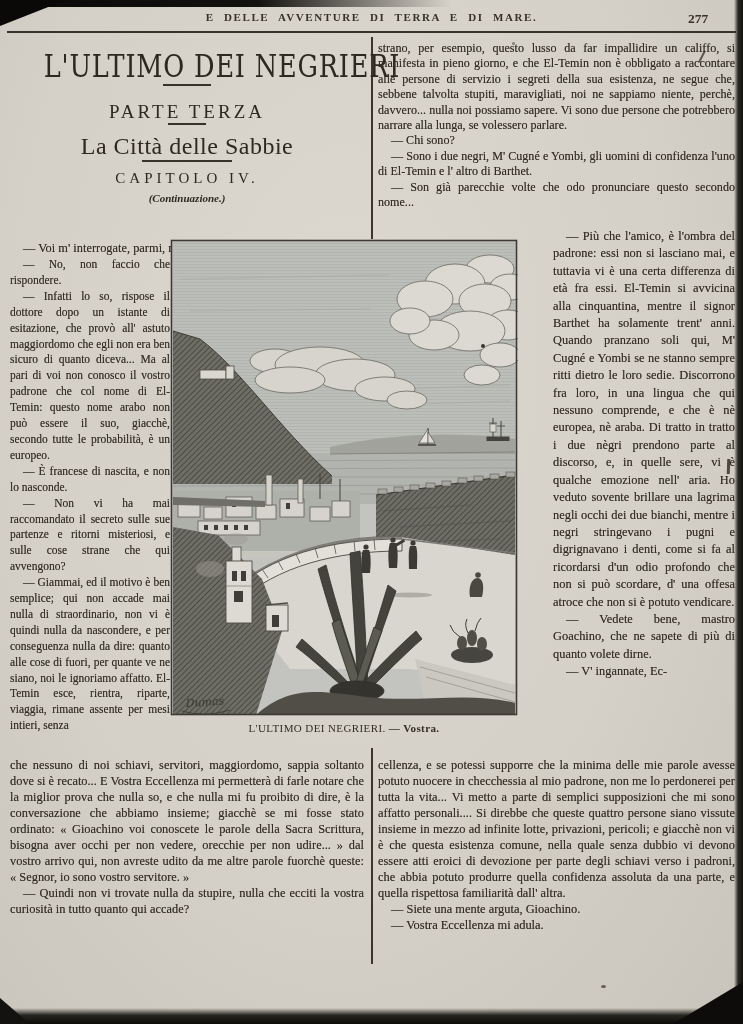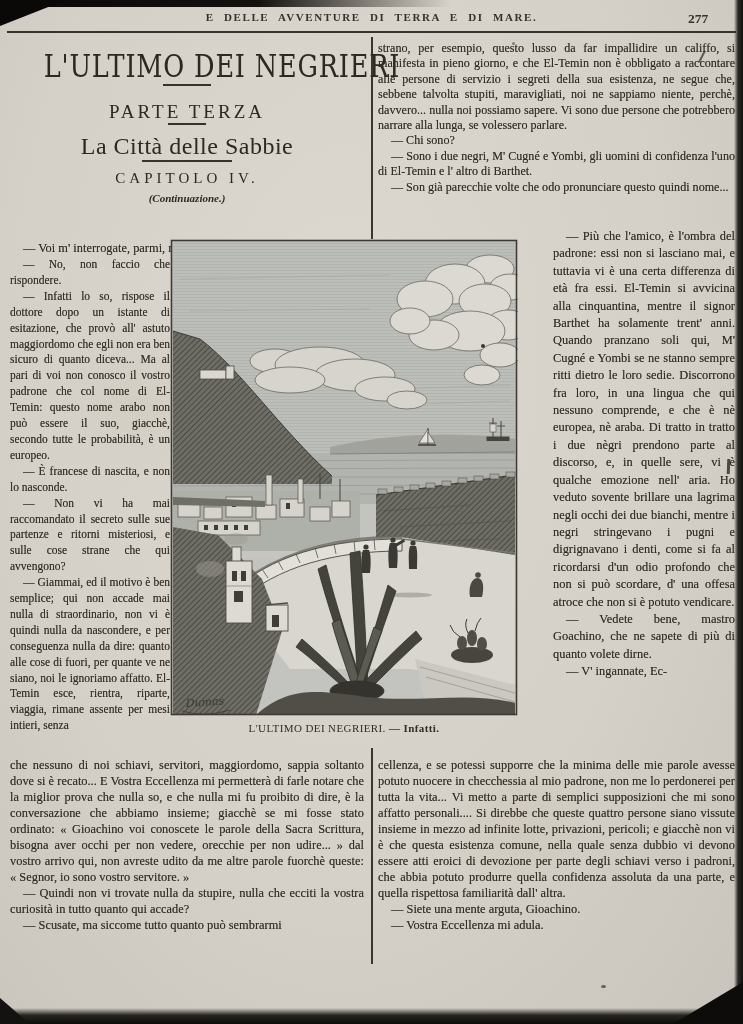--- a/index.html
+++ b/index.html
@@ -106,27 +106,26 @@
   <div class="textblock col-left-narrow">
       <p class="para indent">— No, non faccio che rispondere.</p>
       <p class="para indent">— Infatti lo so, rispose il dottore dopo un istante di esitazione, che provò all' astuto maggiordomo che egli non era ben sicuro di quanto diceva... Ma al pari di voi non conosco il vostro padrone che col nome di El-Temin: questo nome arabo non può essere il suo, giacchè, secondo tutte le probabilità, è un europeo.</p>
       <p class="para indent">— È francese di nascita, e non lo nasconde.</p>
       <p class="para indent">— Non vi ha mai raccomandato il secreto sulle sue partenze e ritorni misteriosi, e sulle cose strane che qui avvengono?</p>
       <p class="para indent">— Giammai, ed il motivo è ben semplice; qui non accade mai nulla di straordinario, non vi è quindi nulla da nascondere, e per conseguenza nulla da dire: quanto alle cose di fuori, per quante ve ne siano, noi le ignoriamo affatto. El-Temin esce, rientra, riparte, viaggia, rimane assente per mesi intieri, senza</p>
     </div>
   <div class="textblock col-left-bottom">
       <p class="para">che nessuno di noi schiavi, servitori, maggiordomo, sappia soltanto dove si è recato... E Vostra Eccellenza mi permetterà di farle notare che la miglior prova che nulla so, e che nulla mi fu proibito di dire, è la conversazione che abbiamo insieme; giacchè se mi fosse stato ordinato: « Gioachino voi conoscete le parole della Sacra Scrittura, bisogna aver occhi per non vedere, orecchie per non udire... » dal vostro arrivo qui, non avreste udito da me altre parole fuorchè queste: « Segnor, io sono vostro servitore. »</p>
       <p class="para indent">— Quindi non vi trovate nulla da stupire, nulla che ecciti la vostra curiosità in tutto quanto qui accade?</p>
-      <p class="para indent">— Scusate, ma siccome tutto quanto può sembrarmi</p>
     </div>
   <div class="textblock col-right-top">
       <p class="para">strano, per esempio, questo lusso da far impallidire un califfo, si manifesta in pieno giorno, e che El-Temin non è obbligato a raccontare alle persone di servizio i segreti della sua esistenza, ne segue che, sebbene talvolta stupiti, maravigliati, noi ne sappiamo niente, perchè, davvero... nulla noi possiamo sapere. Vi sono due persone che potrebbero narrare alla lunga, se volessero parlare.</p>
       <p class="para indent">— Chi sono?</p>
       <p class="para indent">— Sono i due negri, M' Cugné e Yombi, gli uomini di confidenza l'uno di El-Temin e l' altro di Barthet.</p>
-      <p class="para indent">— Son già parecchie volte che odo pronunciare questo quindi nome...</p>
+      <p class="para indent">— Son già parecchie volte che odo pronunciare questo secondo nome...</p>
     </div>
   <div class="textblock col-right-narrow">
       <p class="para indent">— Più che l'amico, è l'ombra del padrone: essi non si lasciano mai, e tuttavia vi è una certa differenza di età fra essi. El-Temin si avvicina alla cinquantina, mentre il signor Barthet ha solamente trent' anni. Quando pranzano soli qui, M' Cugné e Yombi se ne stanno sempre ritti dietro le loro sedie. Discorrono fra loro, in una lingua che qui nessuno comprende, e che è nè europea, nè araba. Di tratto in tratto i due nègri prendono parte al discorso, e, in quelle sere, vi è qualche emozione nell' aria. Ho veduto sovente brillare una lagrima negli occhi dei due bianchi, mentre i negri stringevano i pugni e digrignavano i denti, come si fa al ricordarsi d'un odio profondo che non si può scordare, d' una offesa atroce che non si è potuto vendicare.</p>
       <p class="para indent">— Vedete bene, mastro Goachino, che ne sapete di più di quanto volete dirne.</p>
       <p class="para indent">— V' ingannate, Ec-</p>
     </div>
   <div class="textblock col-right-bottom">
       <p class="para">cellenza, e se potessi supporre che la minima delle mie parole avesse potuto nuocere in checchessia al mio padrone, non me lo perdonerei per tutta la vita... Vi metto a parte di semplici supposizioni che mi sono affatto personali.... Si direbbe che queste quattro persone siano vissute insieme in mezzo ad infinite lotte, privazioni, pericoli; e giacchè non vi è che questa esistenza comune, nella quale senza dubbio vi devono essere atti eroici di devozione per parte degli schiavi verso i padroni, che abbia potuto produrre quella confidenza assoluta da una parte, e quella rispettosa familiarità dall' altra.</p>
       <p class="para indent">— Siete una mente arguta, Gioachino.</p>
       <p class="para indent">— Vostra Eccellenza mi adula.</p>
@@ -356,16 +355,16 @@
 
       <text x="16" y="468" font-size="11" font-style="italic" fill="#3c3a33" font-family="DejaVu Serif, serif" transform="rotate(-4 16 468)">Dumas</text>
       <path d="M12,472 q22,7 48,-1" stroke="#3c3a33" stroke-width="0.8" fill="none"></path>
 
       <rect x="1.5" y="1.5" width="345" height="474" fill="none" stroke="#3d3a33" stroke-width="1.6"></rect>
     </svg>
   </div>
 
   <div class="caption">
     <span>L'ULTIMO DEI NEGRIERI.</span>
-    <span class="place">— Infatti.</span>
+    <span class="place">— Vostra.</span>
   </div>
 
 </div>
 
 </body></html>

